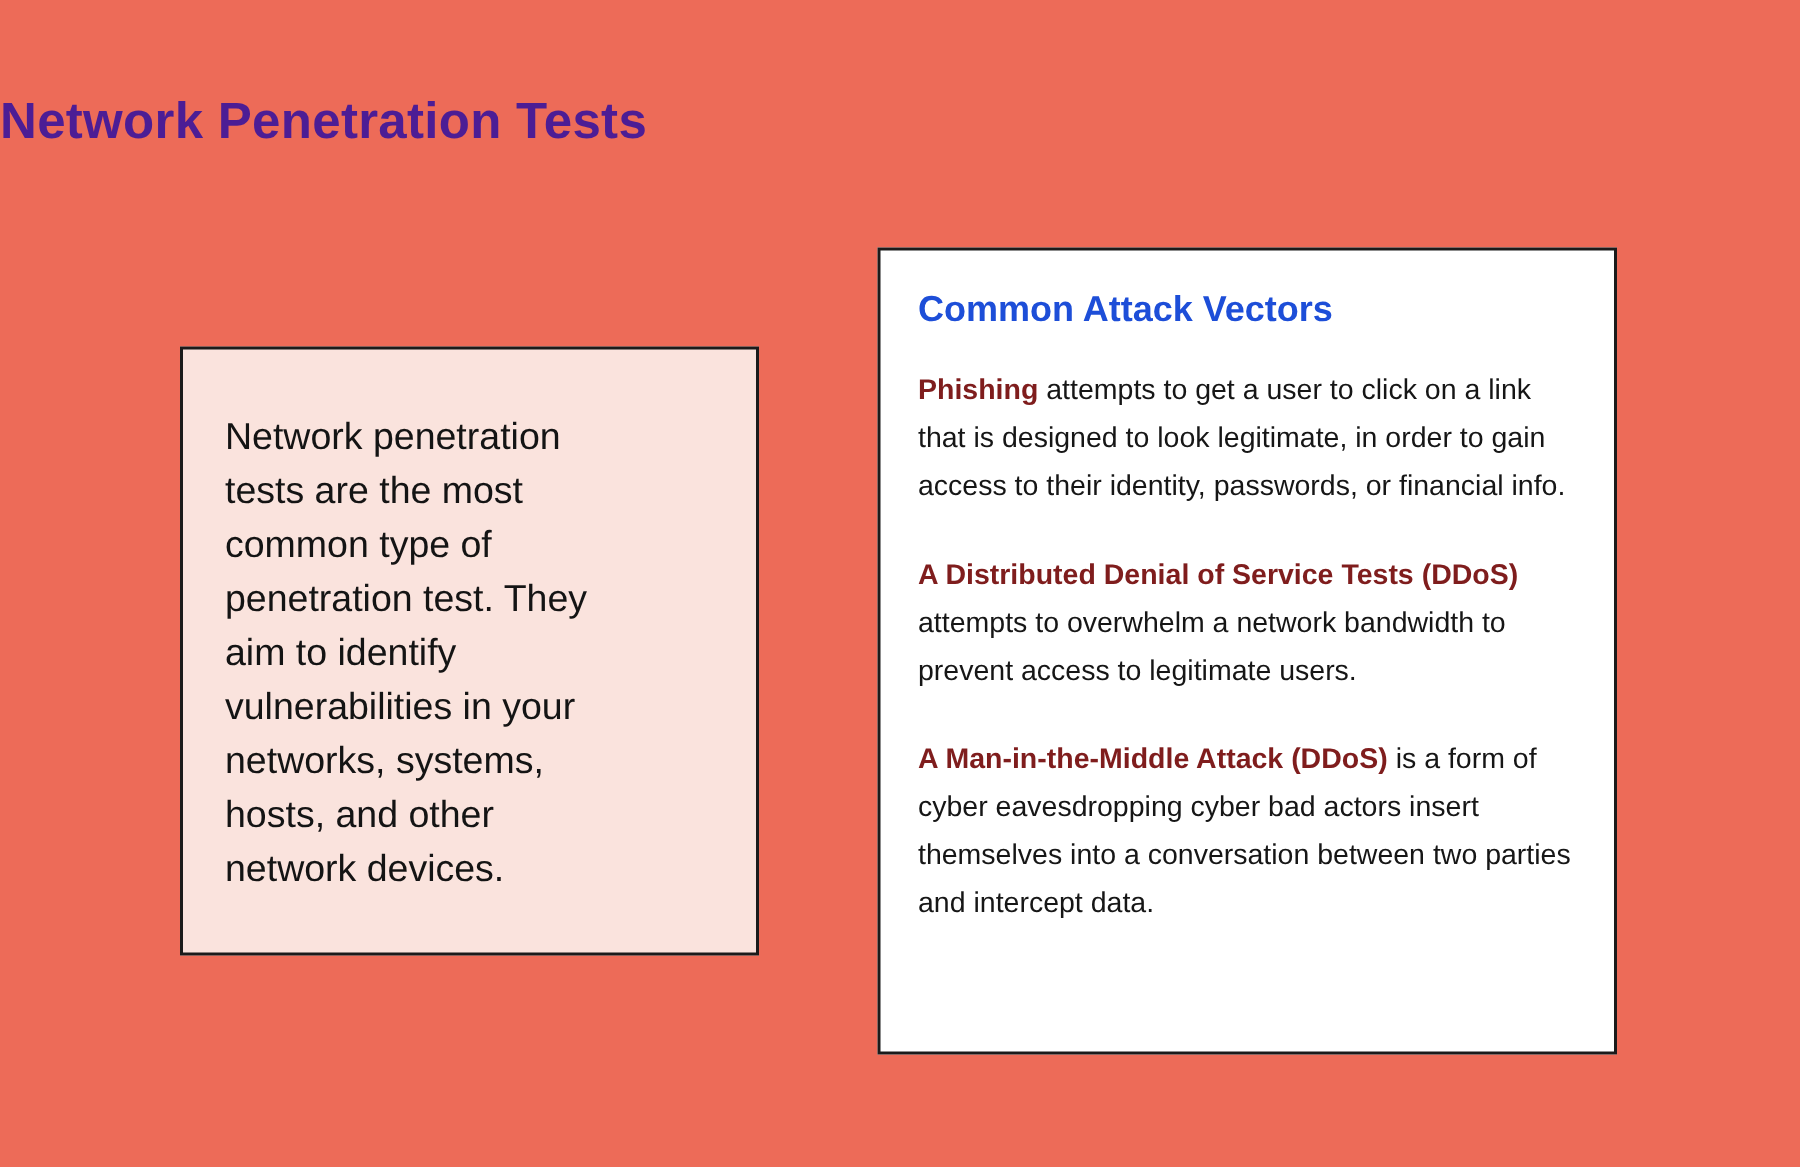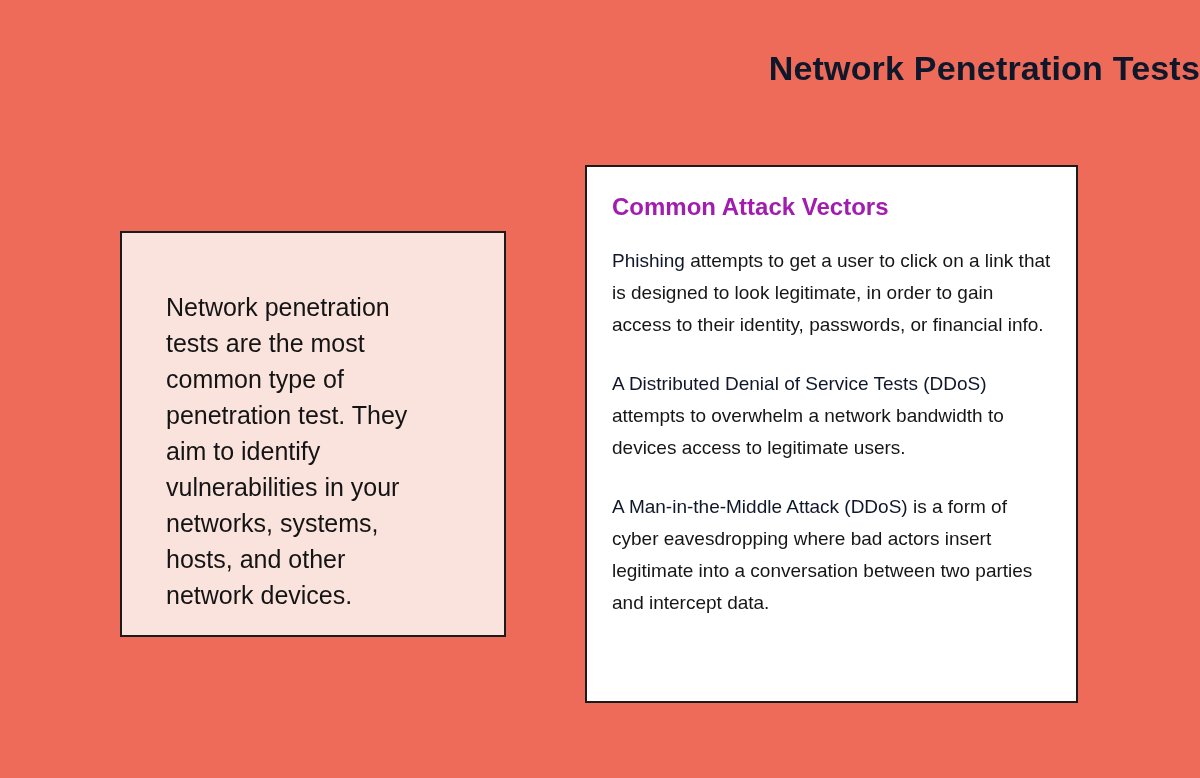--- a/index.html
+++ b/index.html
@@ -6,73 +6,73 @@
   body {
     width: 1200px;
     height: 778px;
     background: #ED6B58;
     font-family: "Liberation Sans", sans-serif;
     overflow: hidden;
     position: relative;
   }
   .title {
     position: absolute;
-    top: 49px;
+    top: 62px;
     left: 0;
     width: 1200px;
     margin: 0;
-    text-align: right;
-    color: #0f172a;
+    text-align: left;
+    color: #4c1d95;
     font-size: 34px;
     font-weight: 700;
     letter-spacing: 0.2px;
   }
   .card {
     position: absolute;
     box-sizing: border-box;
     border: 2px solid #1B1B1B;
   }
   .card-left {
     left: 120px;
     top: 231px;
     width: 386px;
     height: 406px;
     background: #FAE3DD;
     padding: 40px 28px;
   }
   .def-text {
-    margin: 16px;
+    margin: 0;
     font-size: 25px;
     line-height: 36px;
     color: #141414;
     white-space: pre-line;
   }
   .card-right {
     left: 585px;
     top: 165px;
     width: 493px;
     height: 538px;
     background: #FFFFFF;
     padding: 26px 25px;
   }
   .card-heading {
     margin: 0 0 24px 0;
     font-size: 24px;
     font-weight: 700;
-    color: #a21caf;
+    color: #1d4ed8;
   }
   .vector {
     margin: 0 0 27px 0;
     font-size: 19px;
     line-height: 32px;
     color: #161616;
   }
   .vector .lead {
-    color: #0f172a;
-    font-weight: 400;
+    color: #7f1d1d;
+    font-weight: 700;
   }
 </style>
 </head>
 <body>
 
 <div class="canvas">
 
   <h1 class="title">Network Penetration Tests</h1>
 
   <div class="card card-left">
@@ -86,19 +86,19 @@
 hosts, and other
 network devices.</p>
   </div>
 
   <div class="card card-right">
 
     <h2 class="card-heading">Common Attack Vectors</h2>
 
     <p class="vector"><span class="lead">Phishing</span><span> attempts to get a user to click on a link that is designed to look legitimate, in order to gain access to their identity, passwords, or financial info.</span></p>
 
-    <p class="vector"><span class="lead">A Distributed Denial of Service Tests (DDoS)</span><span> attempts to overwhelm a network bandwidth to devices access to legitimate users.</span></p>
+    <p class="vector"><span class="lead">A Distributed Denial of Service Tests (DDoS)</span><span> attempts to overwhelm a network bandwidth to prevent access to legitimate users.</span></p>
 
-    <p class="vector"><span class="lead">A Man-in-the-Middle Attack (DDoS)</span><span> is a form of cyber eavesdropping where bad actors insert legitimate into a conversation between two parties and intercept data.</span></p>
+    <p class="vector"><span class="lead">A Man-in-the-Middle Attack (DDoS)</span><span> is a form of cyber eavesdropping cyber bad actors insert themselves into a conversation between two parties and intercept data.</span></p>
 
   </div>
 
 </div>
 
 </body></html>

